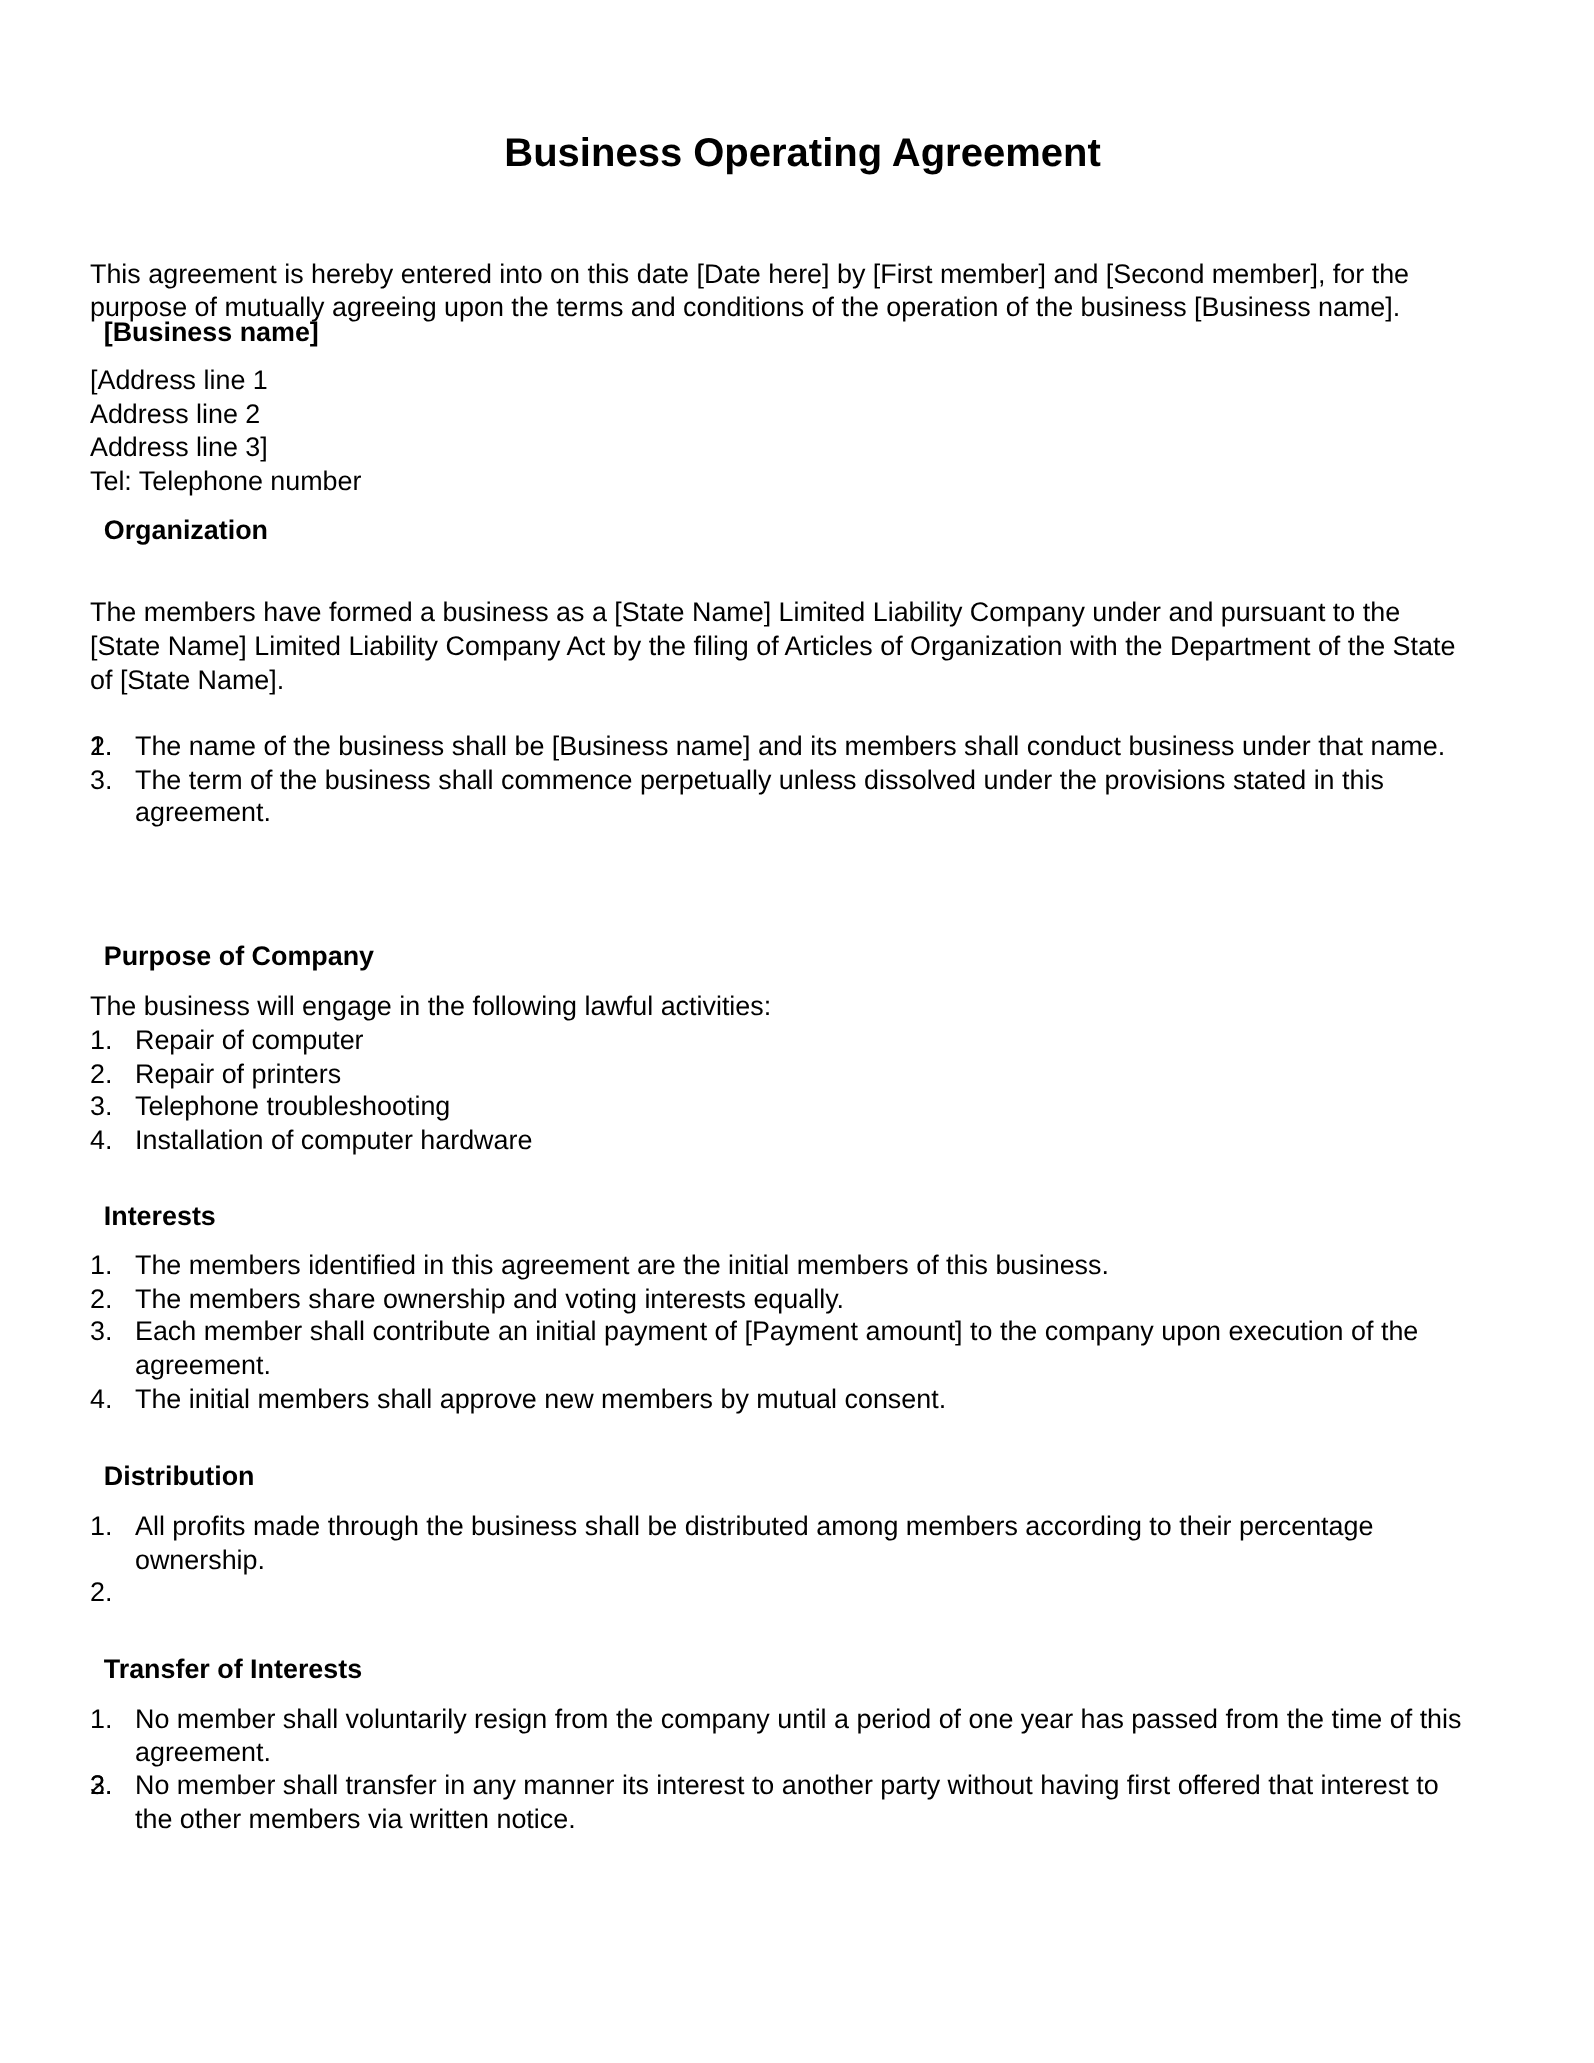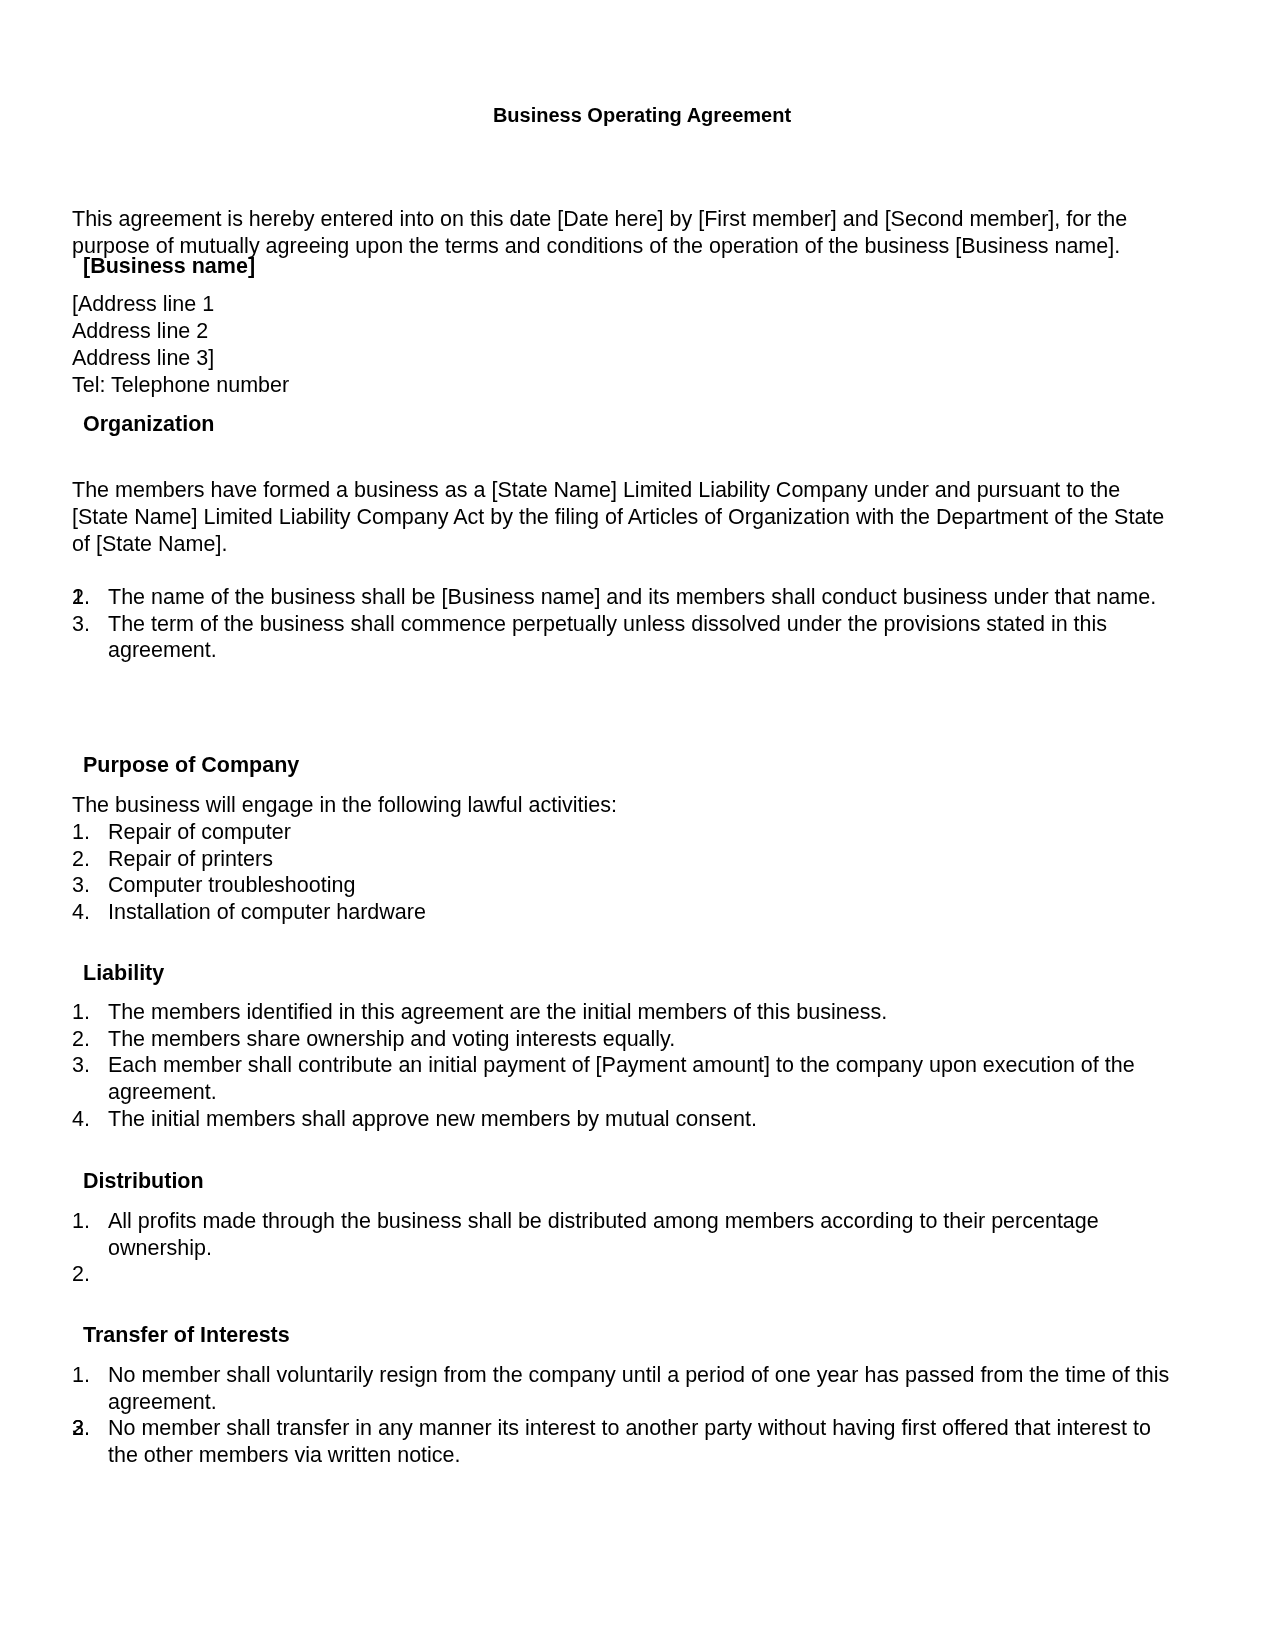--- a/index.html
+++ b/index.html
@@ -1,20 +1,20 @@
 <!DOCTYPE html>
 <html><head>
 <meta charset="utf-8">
 <style>
   html, body { margin: 0; padding: 0; background: #ffffff; }
   body { width: 1275px; height: 1650px; position: relative; overflow: hidden;
          font-family: "Liberation Sans", sans-serif; color: #000; }
   .page { position: absolute; left: 72px; top: 0; width: 1090px; }
   .title { position: absolute; top: 104px; left: 0; width: 1140px; text-align: center;
-           font-size: 20px; font-weight: bold; margin: 0; }
+           font-size: 32px; font-weight: bold; margin: 0; }
   .p { font-size: 21.5px; line-height: 27px; margin: 0; }
   .block { position: absolute; left: 0; width: 1100px; }
   .h { font-size: 21.5px; font-weight: bold; line-height: 27px; margin: 11px; }
   ol { margin: 0; padding: 0; list-style: none; }
   ol li { position: relative; padding-left: 36px; font-size: 21.5px; line-height: 26.7px; }
   ol li .num { position: absolute; left: 0; top: 0; }
 </style>
 </head>
 <body>
 
@@ -48,27 +48,27 @@
   </div>
 
   <div class="block" style="top:741px;">
     <p class="h">Purpose of Company</p>
   </div>
   <div class="block" style="top:792px;">
     <p class="p">The business will engage in the following lawful activities:</p>
     <ol>
       <li><span class="num">1.</span><span>Repair of computer</span></li>
       <li><span class="num">2.</span><span>Repair of printers</span></li>
-      <li><span class="num">3.</span><span>Computer troubleshooting</span></li>
+      <li><span class="num">3.</span><span>Telephone troubleshooting</span></li>
       <li><span class="num">4.</span><span>Installation of computer hardware</span></li>
     </ol>
   </div>
 
   <div class="block" style="top:949px;">
-    <p class="h">Liability</p>
+    <p class="h">Interests</p>
   </div>
   <div class="block" style="top:999px;">
     <ol>
       <li><span class="num">1.</span><span>The members identified in this agreement are the initial members of this business.</span></li>
       <li><span class="num">2.</span><span>The members share ownership and voting interests equally.</span></li>
       <li><span class="num">3.</span><span>Each member shall contribute an initial payment of [Payment amount] to the company upon execution of the agreement.</span></li>
       <li><span class="num">4.</span><span>The initial members shall approve new members by mutual consent.</span></li>
     </ol>
   </div>
 

